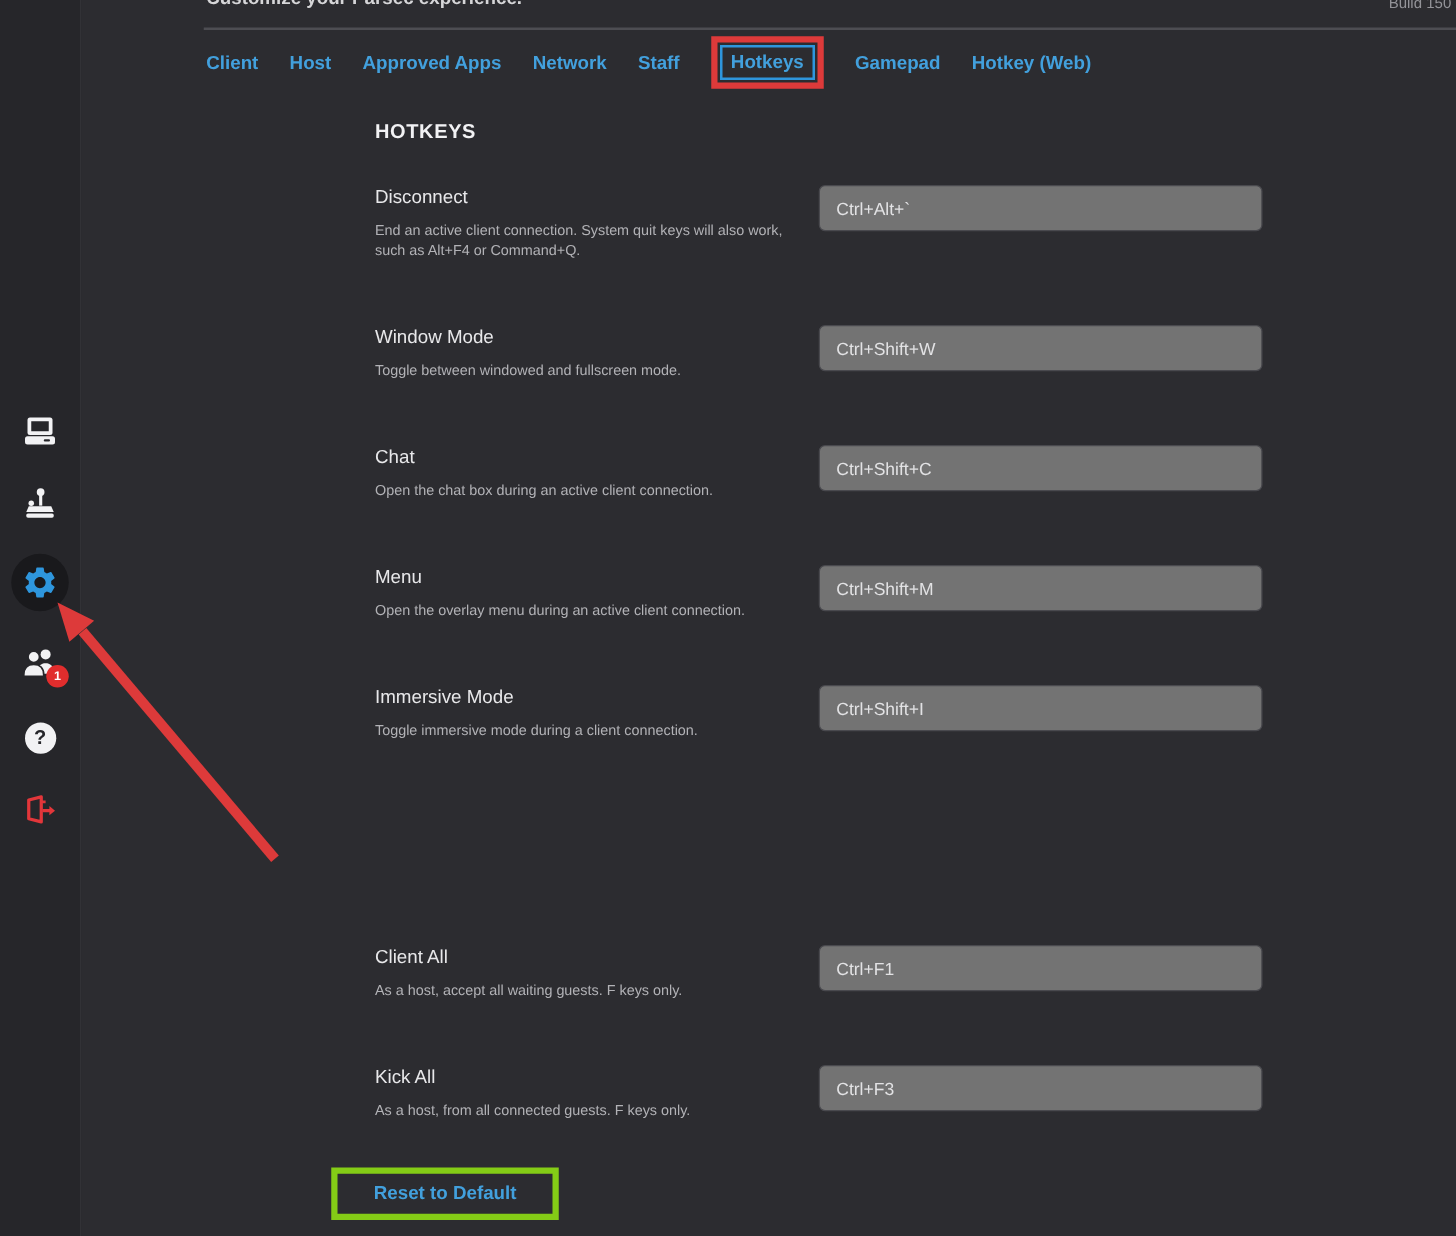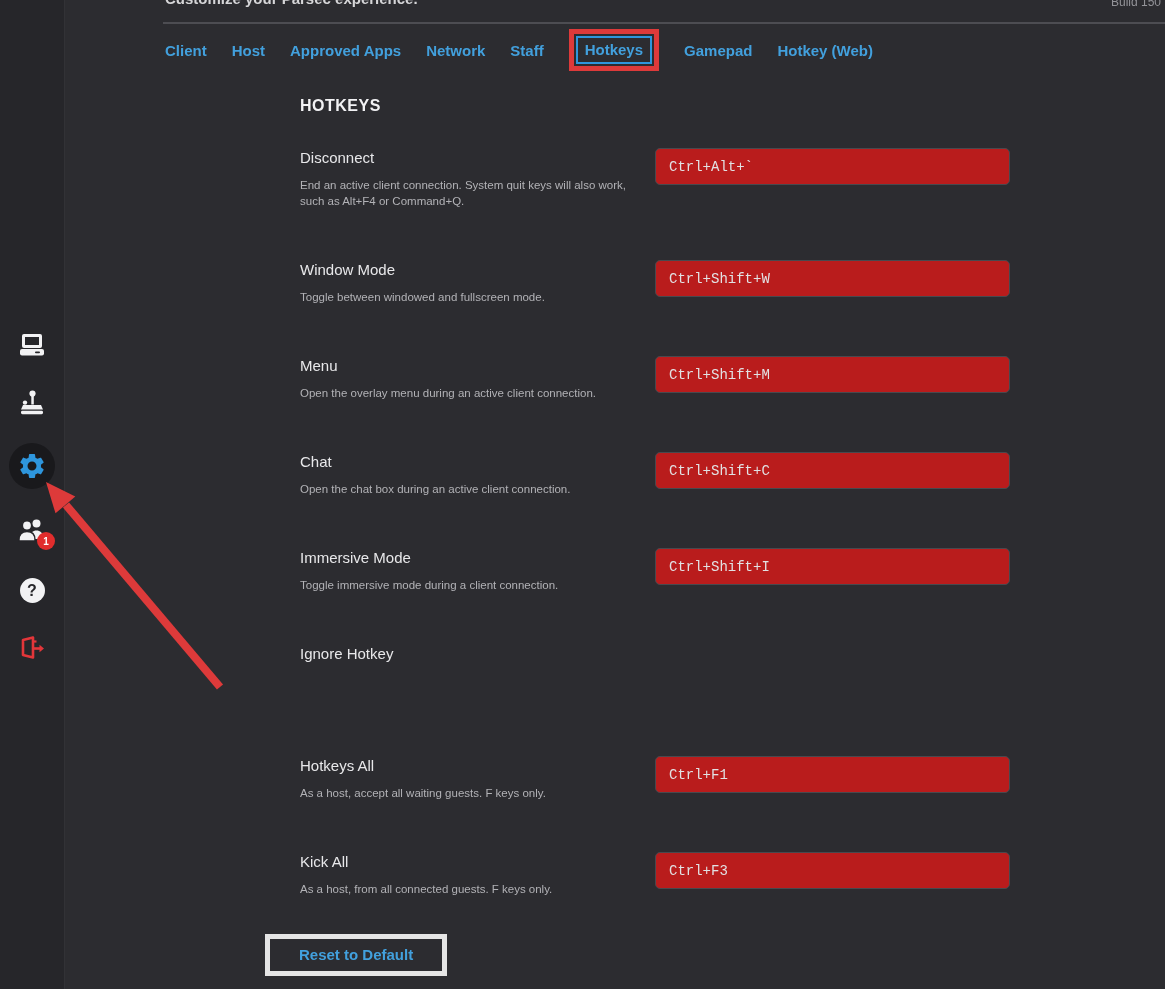--- a/index.html
+++ b/index.html
@@ -36,26 +36,26 @@
   .main{position:absolute;left:300px;top:97px;width:710px;}
   .section-title{margin:0 0 33px 0;font-size:16px;letter-spacing:.5px;color:#f2f2f4;font-weight:bold;}
   .row{display:flex;height:37px;margin-bottom:59px;}
   .row.tall{margin-bottom:75px;}
   .row.last{margin-bottom:45px;}
   .label-block{flex:1;padding-right:18px;}
   .hotkey-name{font-size:15px;color:#e8e8ea;line-height:20px;}
   .hotkey-desc{margin-top:9px;font-size:11.5px;color:#b2b2b6;line-height:16px;max-width:345px;}
   .hotkey-input{
     flex:0 0 355px;width:355px;height:37px;box-sizing:border-box;
-    background:#b91c1c;border:1px solid #49494e;border-radius:5px;
+    background:#737373;border:1px solid #49494e;border-radius:5px;
     color:#e2e2e4;font-size:14px;padding:0 13px;outline:none;
-    font-family:Liberation Mono, monospace;
+    font-family:Liberation Sans, sans-serif;
   }
   .hotkey-input::placeholder{color:#7f7f84;}
-  .reset-box{display:inline-block;margin-left:-35px;border:5px solid #e5e5e5;padding:7px 29px;}
+  .reset-box{display:inline-block;margin-left:-35px;border:5px solid #84cc16;padding:7px 29px;}
   .reset-link{color:#42a0dd;font-size:15px;font-weight:600;cursor:pointer;white-space:nowrap;}
 
   
   .arrow-overlay{position:absolute;left:0;top:0;pointer-events:none;z-index:50;}
 </style>
 </head>
 <body>
 
 <div class="page">
 
@@ -134,47 +134,46 @@
   </div>
         <div class="row">
     <div class="label-block">
       <div class="hotkey-name">Window Mode</div>
       <div class="hotkey-desc">Toggle between windowed and fullscreen mode.</div>
     </div>
     <input class="hotkey-input" type="text" value="Ctrl+Shift+W" style="">
   </div>
         <div class="row">
     <div class="label-block">
+      <div class="hotkey-name">Chat</div>
+      <div class="hotkey-desc">Open the chat box during an active client connection.</div>
+    </div>
+    <input class="hotkey-input" type="text" value="Ctrl+Shift+C" style="">
+  </div>
+        <div class="row">
+    <div class="label-block">
       <div class="hotkey-name">Menu</div>
       <div class="hotkey-desc">Open the overlay menu during an active client connection.</div>
     </div>
     <input class="hotkey-input" type="text" value="Ctrl+Shift+M" style="">
-  </div>
-        <div class="row">
-    <div class="label-block">
-      <div class="hotkey-name">Chat</div>
-      <div class="hotkey-desc">Open the chat box during an active client connection.</div>
-    </div>
-    <input class="hotkey-input" type="text" value="Ctrl+Shift+C" style="">
   </div>
         <div class="row">
     <div class="label-block">
       <div class="hotkey-name">Immersive Mode</div>
       <div class="hotkey-desc">Toggle immersive mode during a client connection.</div>
     </div>
     <input class="hotkey-input" type="text" value="Ctrl+Shift+I" style="">
   </div>
         <div class="row tall">
     <div class="label-block">
-      <div class="hotkey-name">Ignore Hotkey</div>
     </div>
   </div>
         <div class="row">
     <div class="label-block">
-      <div class="hotkey-name">Hotkeys All</div>
+      <div class="hotkey-name">Client All</div>
       <div class="hotkey-desc">As a host, accept all waiting guests. F keys only.</div>
     </div>
     <input class="hotkey-input" type="text" value="Ctrl+F1" style="">
   </div>
         <div class="row last">
     <div class="label-block">
       <div class="hotkey-name">Kick All</div>
       <div class="hotkey-desc">As a host, from all connected guests. F keys only.</div>
     </div>
     <input class="hotkey-input" type="text" value="Ctrl+F3" style="">

